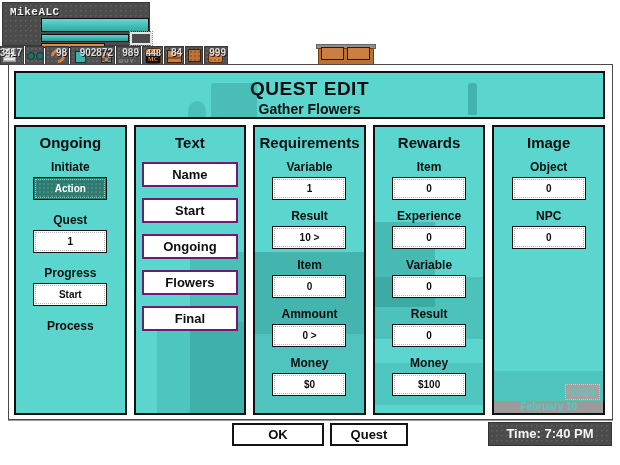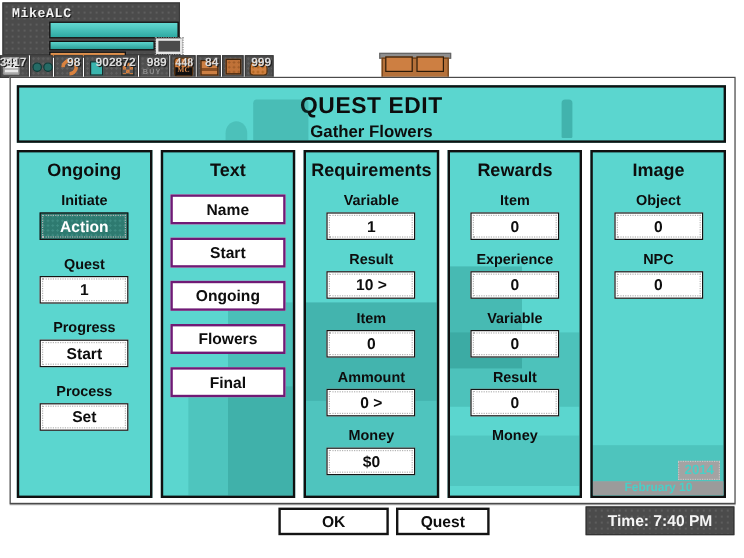--- a/index.html
+++ b/index.html
@@ -70,21 +70,21 @@
   .h-title { margin-top:5px; font-size:19px; font-weight:bold; color:#0d0d0d; letter-spacing:0.5px; }
   .h-sub   { margin-top:1px; font-size:14px; font-weight:bold; color:#0d0d0d; }
   .patch { position:absolute; pointer-events:none; }
 
   .cols { position:absolute; left:5px; top:60px; width:591px; height:290px; display:flex; gap:7px; }
   .col { flex:1; background:#5BD6CF; border:2px solid #101010; position:relative; text-align:center; overflow:hidden; }
   .col-title { margin-top:7px; font-size:15px; font-weight:bold; color:#0d0d0d; position:relative; z-index:2; }
   .lbl { margin-top:9px; margin-bottom:3px; font-size:12px; font-weight:bold; color:#0d0d0d; position:relative; z-index:2; }
   .lbl.sp { margin-top:13px; }
   .field { position:relative; z-index:2; width:74px; height:23px; margin:0 auto; background:#fff; border:1px solid #141414;
-           font-size:13px; font-weight:bold; color:#0d0d0d; line-height:21px; text-align:center;
+           font-size:10px; font-weight:bold; color:#0d0d0d; line-height:21px; text-align:center;
            outline:1px dotted #b5b5b5; outline-offset:-3px; font-family:"Liberation Sans",sans-serif; }
   .field.dark { background:#2E7A70; color:#ffffff;
                 background-image:radial-gradient(#3f8d83 1px, transparent 1px); background-size:4px 4px; }
   .tbtn { position:relative; z-index:2; display:block; width:96px; height:25px; margin:11px auto 0; background:#fff;
           border:2px solid #701a75; font-size:13px; font-weight:bold; color:#0d0d0d; text-align:center; line-height:21px;
           font-family:"Liberation Sans",sans-serif; cursor:pointer; }
 
   .year-badge { position:absolute; right:3px; bottom:13px; background:#a3a3a3; color:#49cfc7; font-size:11px; font-weight:bold;
                 padding:0 4px; line-height:14px; border:1px dotted #c7c7c7; z-index:2; }
   .date-strip { position:absolute; left:0; right:0; bottom:0; height:12px; background:#9b9b9b; color:#49cfc7;
@@ -174,21 +174,20 @@
 
       <div class="col">
         <div class="col-title">Ongoing</div>
         <div class="lbl">Initiate</div>
         <div class="field dark">Action</div>
         <div class="lbl sp">Quest</div>
         <div class="field">1</div>
         <div class="lbl sp">Progress</div>
         <div class="field">Start</div>
         <div class="lbl sp">Process</div>
-        <div class="field">Set</div>
       </div>
 
       <div class="col">
         <div class="patch" style="right:0;top:125px;width:50%;height:65%;background:rgba(10,100,95,.20);"></div>
         <div class="patch" style="right:0;top:195px;width:80%;height:45%;background:rgba(10,100,95,.15);"></div>
         <div class="col-title">Text</div>
         <button class="tbtn">Name</button>
         <button class="tbtn">Start</button>
         <button class="tbtn">Ongoing</button>
         <button class="tbtn">Flowers</button>
@@ -218,20 +217,21 @@
         <div class="col-title">Rewards</div>
         <div class="lbl">Item</div>
         <div class="field">0</div>
         <div class="lbl">Experience</div>
         <div class="field">0</div>
         <div class="lbl">Variable</div>
         <div class="field">0</div>
         <div class="lbl">Result</div>
         <div class="field">0</div>
         <div class="lbl">Money</div>
+        <div class="field">$100</div>
       </div>
 
       <div class="col">
         <div class="patch" style="left:0;right:0;bottom:12px;height:30px;background:rgba(8,95,90,.15);"></div>
         <div class="col-title">Image</div>
         <div class="lbl">Object</div>
         <div class="field">0</div>
         <div class="lbl">NPC</div>
         <div class="field">0</div>
         <div class="year-badge">2014</div>

